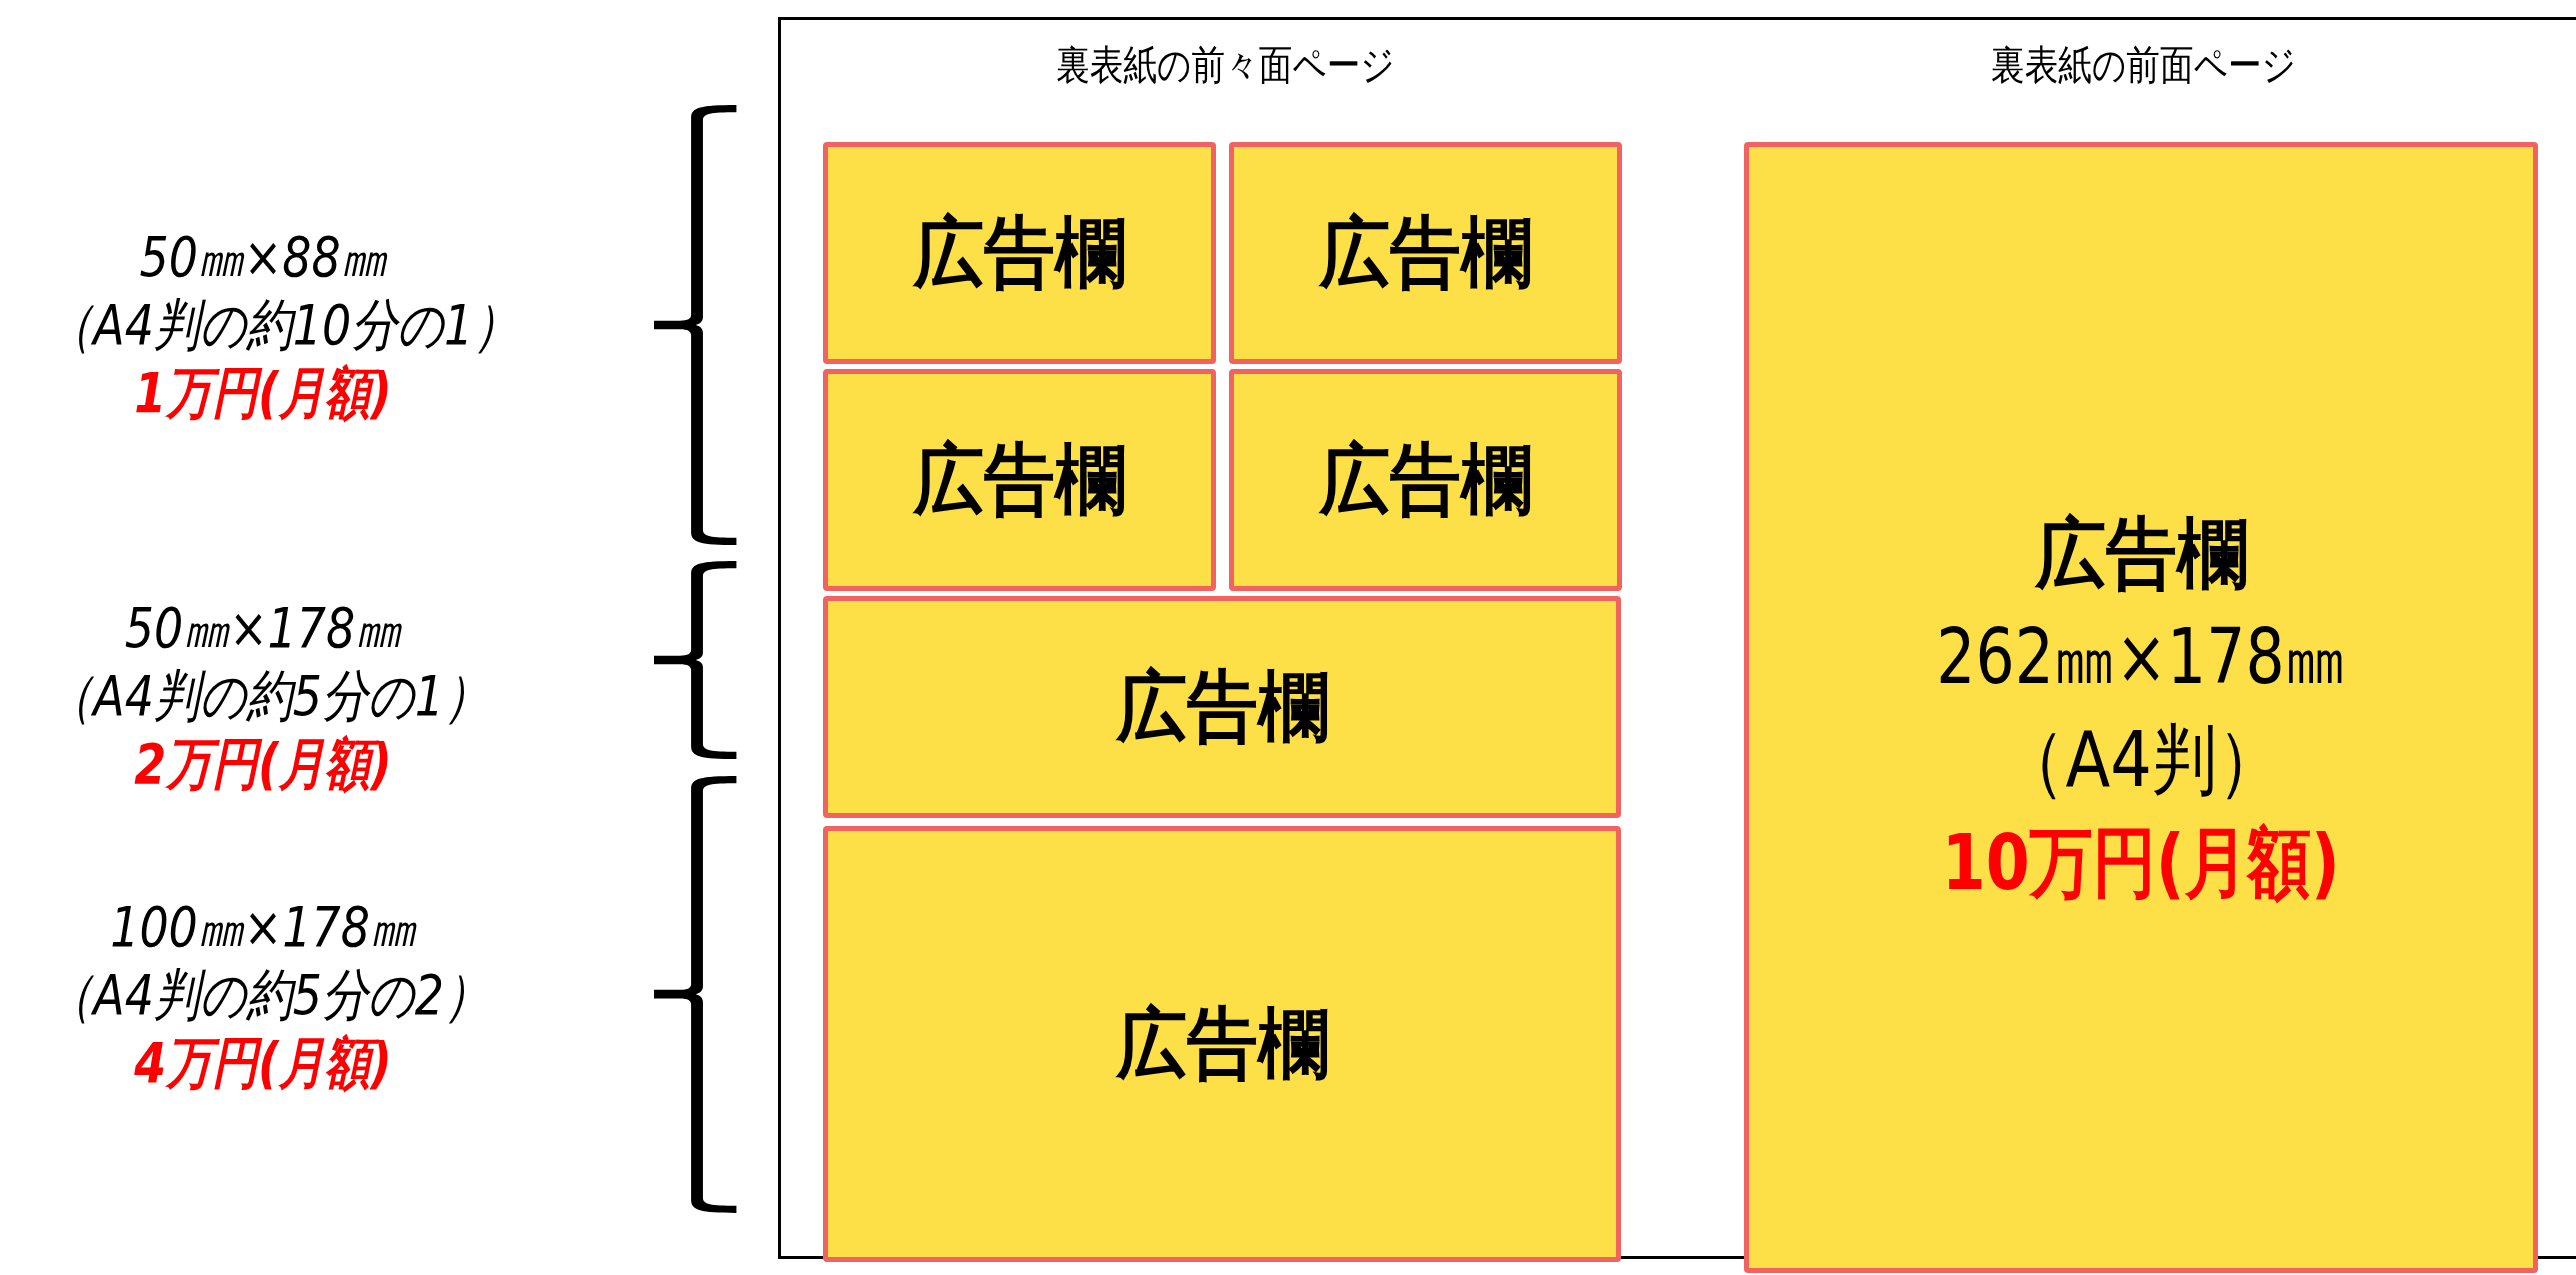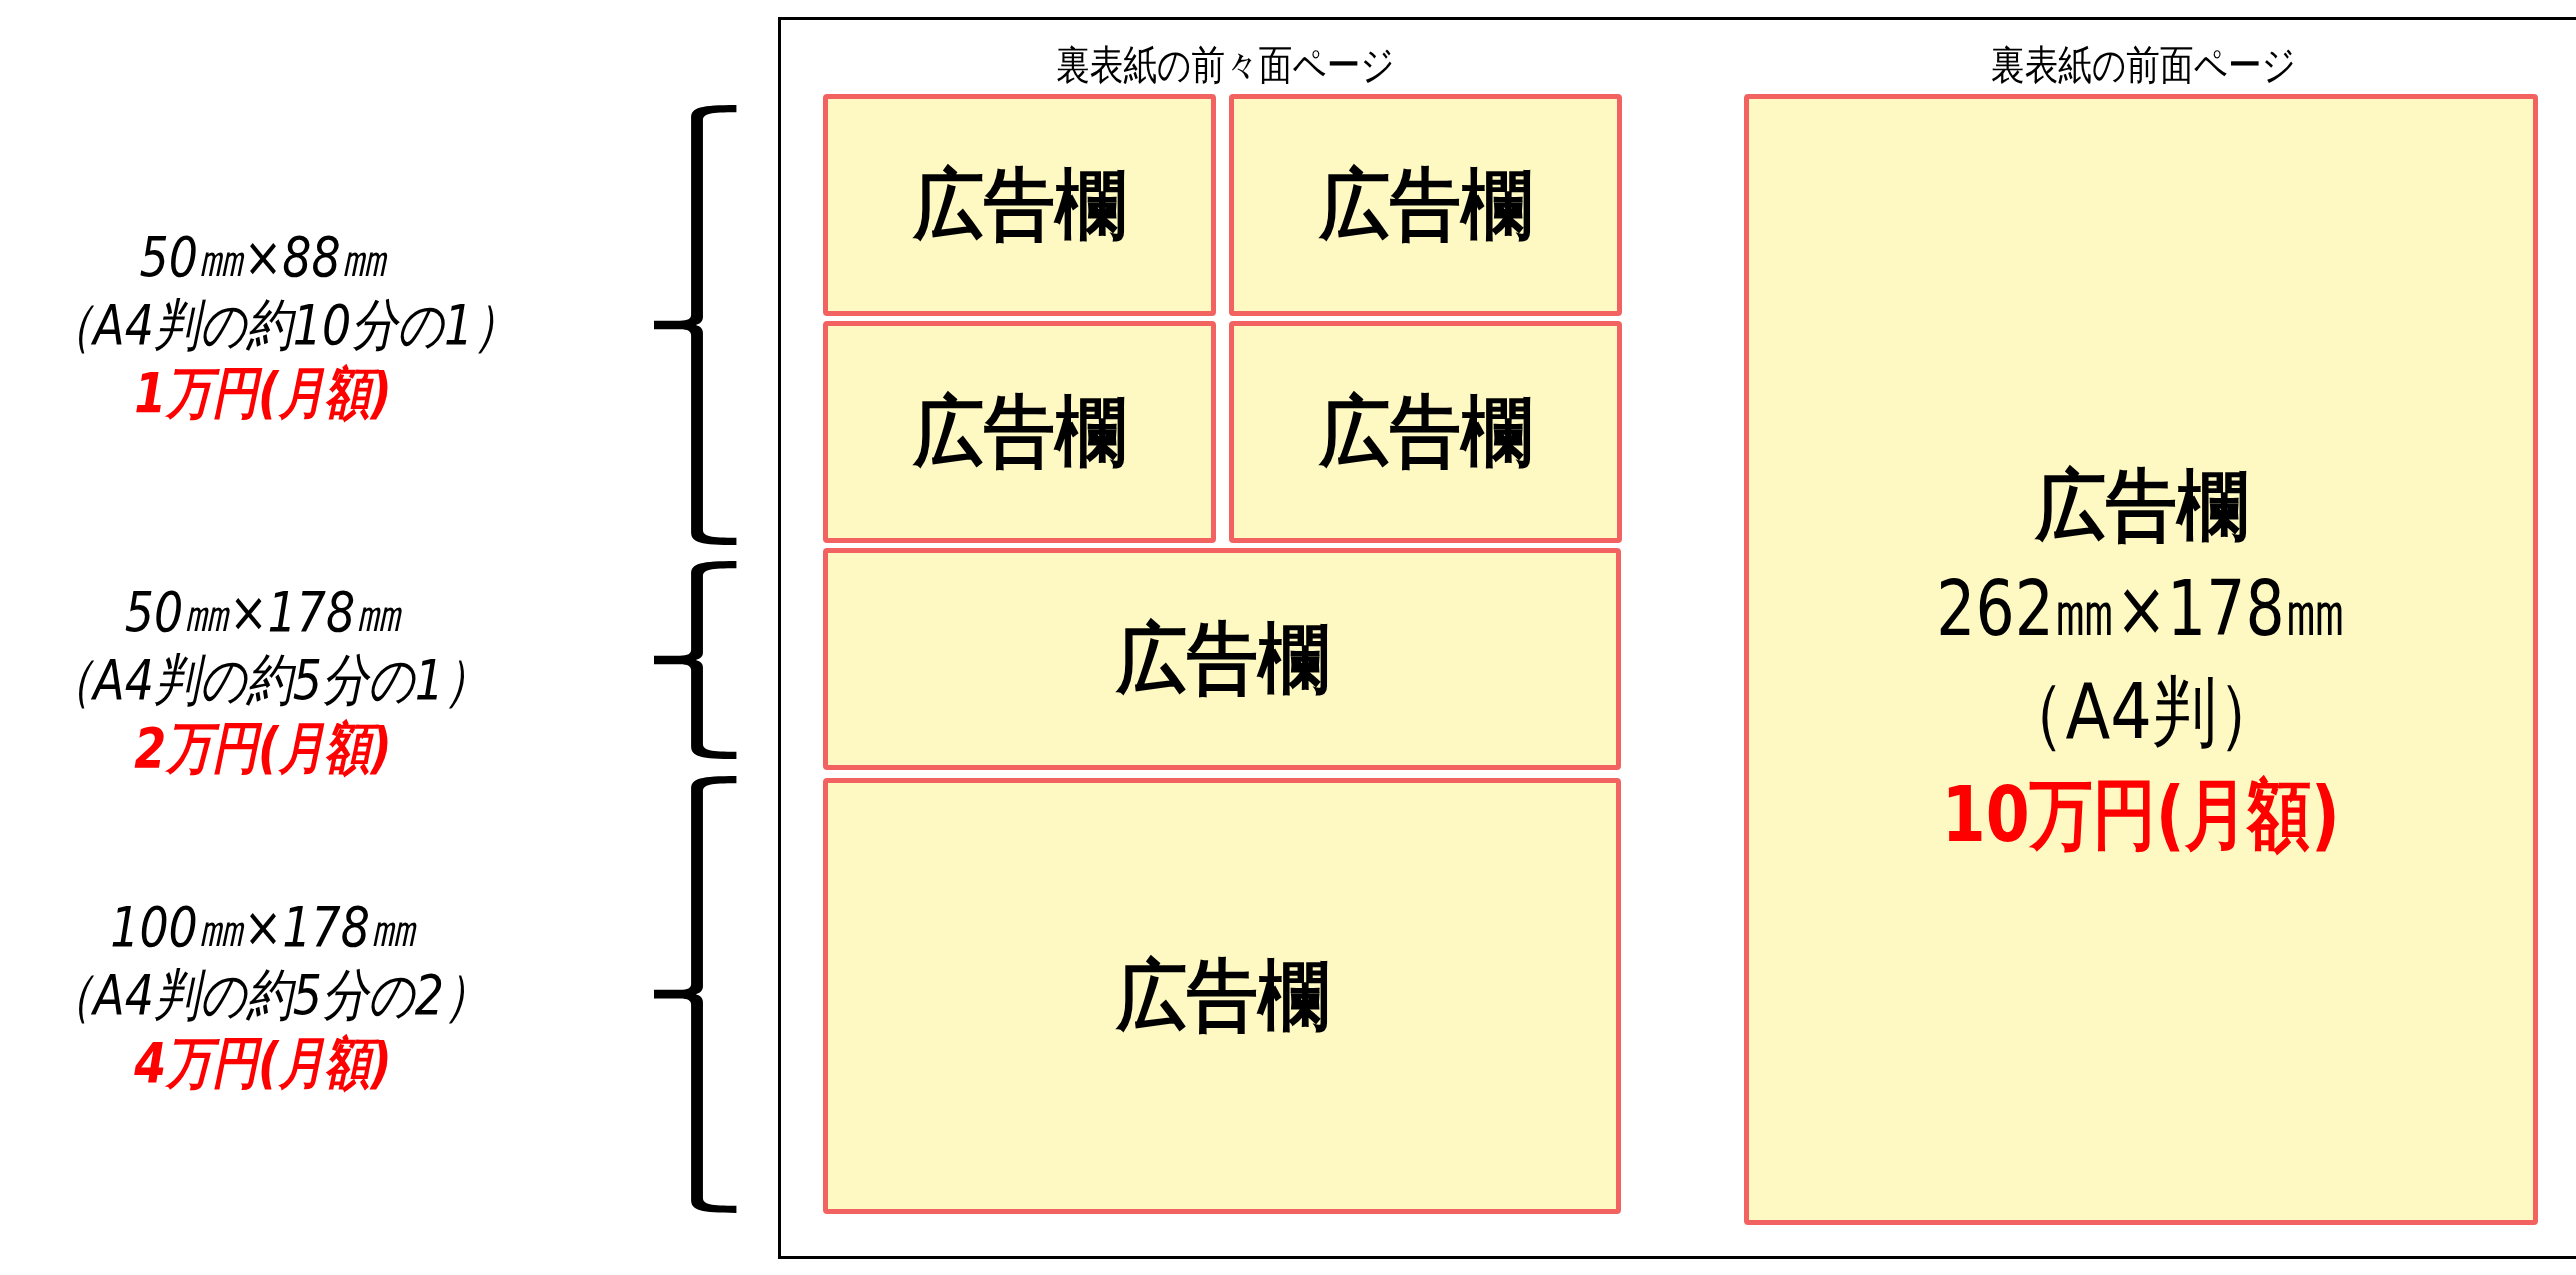--- a/index.html
+++ b/index.html
@@ -34,26 +34,27 @@
     white-space: nowrap;
     transform: scaleX(0.82);
     transform-origin: center center;
   }
 
   .ad-box {
     position: absolute;
     box-sizing: border-box;
     border: 5.7px solid #F26260;
     border-radius: 4.1px;
-    background: #fef9c3;
+    background: #fde047;
     display: flex;
     flex-direction: column;
     align-items: center;
     justify-content: center;
     text-align: center;
+    margin-top: 48px;
   }
   .ad-label {
     font-weight: bold;
     font-size: 77px;
     line-height: 88px;
     white-space: nowrap;
     transform: scaleX(0.92);
   }
   .ad-size {
     font-size: 77px;
@@ -106,21 +107,21 @@
 </style>
 </head>
 <body>
 
 <div class="size-label" style="top: 223px;">
   <span class="line">50㎜×88㎜</span>
   <span class="line">（A4判の約10分の1）</span>
   <span class="line price">1万円(月額)</span>
 </div>
 
-<div class="size-label" style="top: 578px;">
+<div class="size-label" style="top: 594px;">
   <span class="line">50㎜×178㎜</span>
   <span class="line">（A4判の約5分の1）</span>
   <span class="line price">2万円(月額)</span>
 </div>
 
 <div class="size-label" style="top: 893px; text-align: center;">
   <span class="line">100㎜×178㎜</span>
   <span class="line">（A4判の約5分の2）</span>
   <span class="line price">4万円(月額)</span>
 </div>

